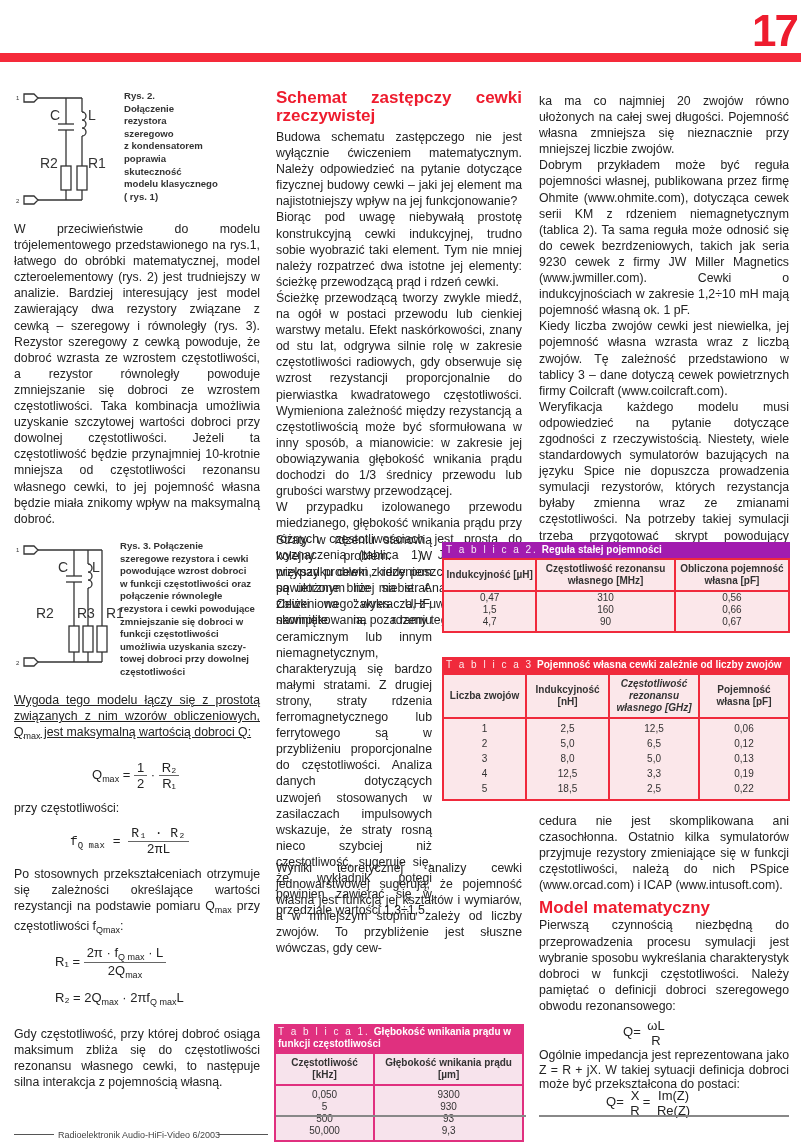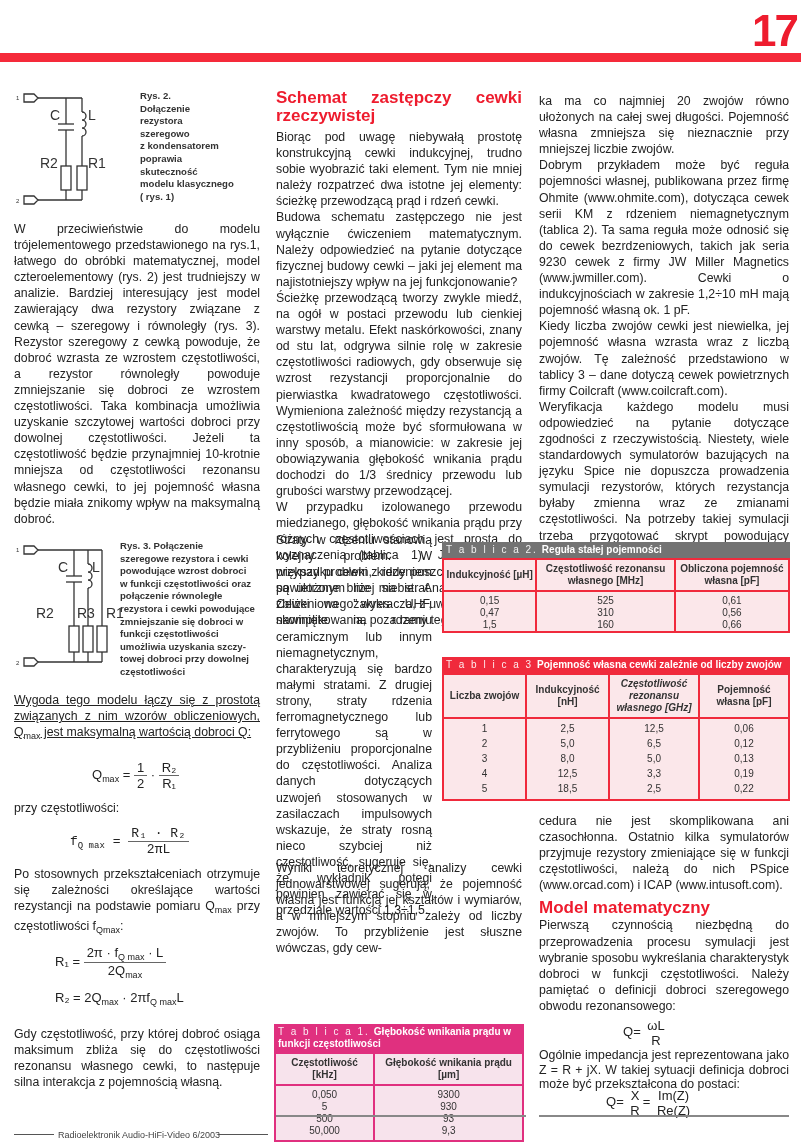--- a/index.html
+++ b/index.html
@@ -19,21 +19,21 @@
   .frac .num{display:block;border-bottom:1px solid #666;padding:0 3px;}
   .frac .den{display:block;padding:0 3px;}
   .sub{font-size:9px;vertical-align:-3px;}
   table{border-collapse:collapse;font-size:10px;}
   .tbl{position:absolute;}
   .tbl .title{color:#fff;font-weight:bold;font-size:10px;padding:2px 4px;line-height:12px;}
   .tbl .title .pre{letter-spacing:2px;font-weight:normal;opacity:.9;margin-right:4px;}
   .tbl table{width:100%;}
   .tbl th{font-weight:bold;color:#333;padding:3px 2px;text-align:center;line-height:12px;}
   .tbl td{text-align:center;line-height:12px;padding:0 2px;color:#333;}
-  .t2 .title{background:#737373;}
+  .t2 .title{background:#a21caf;}
   .t2 table{border:2px solid #f02a3c;background:#fbe7ea;}
   .t2 th,.t2 td{border-left:2px solid #f02a3c;}
   .t2 thead tr{border-bottom:2px solid #f02a3c;}
   .t3 .title{background:#f02a3c;}
   .t3 table{border:2px solid #f02a3c;background:#fbe7ea;}
   .t3 th,.t3 td{border-left:2px solid #f02a3c;}
   .t3 thead tr{border-bottom:2px solid #f02a3c;}
   .t1 .title{background:#e0307f;}
   .t1 table{border:2px solid #e0307f;background:#f7e3ec;}
   .t1 th,.t1 td{border-left:2px solid #e0307f;}
@@ -67,21 +67,21 @@
     <rect x="63" y="78" width="10" height="24"></rect>
     <line x1="68" y1="102" x2="68" y2="112"></line>
   </g>
   <text x="2" y="12" font-size="6" fill="#333">1</text>
   <text x="2" y="115" font-size="6" fill="#333">2</text>
   <text x="36" y="32" font-size="14" fill="#333">C</text>
   <text x="74" y="32" font-size="14" fill="#333">L</text>
   <text x="26" y="80" font-size="14" fill="#333">R2</text>
   <text x="74" y="80" font-size="14" fill="#333">R1</text>
 </svg>
-<div class="caption" style="left:140px;top:90px;width:130px;">
+<div class="caption" style="left:124px;top:90px;width:130px;">
   <div>Rys. 2.</div>
     <div>Dołączenie</div>
     <div>rezystora</div>
     <div>szeregowo</div>
     <div>z kondensatorem</div>
     <div>poprawia</div>
     <div>skuteczność</div>
     <div>modelu klasycznego</div>
     <div>( rys. 1)</div>
 </div>
@@ -167,22 +167,22 @@
 <div class="formula" style="left:55px;top:990px;">
   <span>R₂ = 2Q</span><span class="sub">max</span><span> · 2πf</span><span class="sub">Q max</span><span>L</span>
 </div>
 
 <div class="col c1" style="top:1026px;">
   <p>Gdy częstotliwość, przy której dobroć osiąga maksimum zbliża się do częstotliwości rezonansu własnego cewki, to następuje silna interakcja z pojemnością własną.</p>
 </div>
 
 <div class="col c2" style="top:89px;">
   <h2>Schemat zastępczy cewki rzeczywistej</h2>
+  <p>Budowa schematu zastępczego nie jest wyłącznie ćwiczeniem matematycznym. Należy odpowiedzieć na pytanie dotyczące fizycznej budowy cewki – jaki jej element ma najistotniejszy wpływ na jej funkcjonowanie?</p>
   <p>Biorąc pod uwagę niebywałą prostotę konstrukcyjną cewki indukcyjnej, trudno sobie wyobrazić taki element. Tym nie mniej należy rozpatrzeć dwa istotne jej elementy: ścieżkę przewodzącą prąd i rdzeń cewki.</p>
-  <p>Budowa schematu zastępczego nie jest wyłącznie ćwiczeniem matematycznym. Należy odpowiedzieć na pytanie dotyczące fizycznej budowy cewki – jaki jej element ma najistotniejszy wpływ na jej funkcjonowanie?</p>
   <p>Ścieżkę przewodzącą tworzy zwykle miedź, na ogół w postaci przewodu lub cienkiej warstwy metalu. Efekt naskórkowości, znany od stu lat, odgrywa silnie rolę w  zakresie częstotliwości radiowych, gdy obserwuje się wzrost rezystancji proporcjonalnie do pierwiastka kwadratowego częstotliwości. Wymieniona zależność między rezystancją a częstotliwością może być sformułowana w inny sposób, a mianowicie: w zakresie jej obowiązywania głębokość wnikania prądu dochodzi do 1/3 średnicy przewodu lub grubości warstwy przewodzącej.</p>
   <p style="width:246px;"><span>W przypadku izolowanego przewodu miedzianego, głębokość wnikania prądu przy różnych częstotliwościach jest prosta do wyznaczenia (tablica 1). Jest to dużo większy problem, kiedy poszczególne zwoje są ułożone bliżej siebie. Analiza „zjawiska zbliżeniowego” wykracza, z uwagi na stopień skomplikowania, poza ramy tego artykułu.</span></p>
 </div>
 <div class="col" style="left:276px;top:532px;width:156px;">
   <p>Straty w rdzeniu stanowią kolejny problem. W przypadku cewki z rdzeniem powietrznym nie ma strat. Cewki na zakres UHF, nawinięte na rdzeniu ceramicznym lub innym niemagnetycznym, charakteryzują się bardzo małymi stratami. Z drugiej strony, straty rdzenia ferromagnetycznego lub ferrytowego są w przybliżeniu proporcjonalne do częstotliwości. Analiza danych dotyczących uzwojeń stosowanych w zasilaczach impulsowych wskazuje, że straty rosną nieco szybciej niż częstotliwość, sugeruje się, że wykładnik potęgi powinien zawierać się w przedziale wartości 1,3÷1,5.</p>
 </div>
 <div class="col c2" style="top:860px;">
   <p>Wyniki teoretycznej analizy cewki jednowarstwowej sugerują, że pojemność własna jest funkcją jej kształtów i wymiarów, a w mniejszym stopniu zależy od liczby zwojów. To przybliżenie jest słuszne wówczas, gdy cew-</p>
 </div>
 
@@ -229,33 +229,33 @@
   <table>
     <thead>
         <tr>
           <th style="width:27%;border-left:none;">Indukcyjność [µH]</th>
           <th style="width:40%;">Częstotliwość rezonansu własnego [MHz]</th>
           <th>Obliczona pojemność własna [pF]</th>
         </tr>
       </thead>
     <tbody>
       <tr>
-          <td style="border-left:none;padding-top:3px;">0,15</td>
-          <td style="padding-top:3px;">525</td>
-          <td style="padding-top:3px;">0,61</td>
-        </tr>
-      <tr>
           <td style="border-left:none;">0,47</td>
           <td>310</td>
           <td>0,56</td>
         </tr>
       <tr>
           <td style="border-left:none;">1,5</td>
           <td>160</td>
           <td>0,66</td>
+        </tr>
+      <tr>
+          <td style="border-left:none;padding-bottom:3px;">4,7</td>
+          <td style="padding-bottom:3px;">90</td>
+          <td style="padding-bottom:3px;">0,67</td>
         </tr>
     </tbody>
   </table>
 </div>
 
 <div class="tbl t3" style="left:442px;top:657px;width:348px;">
   <div class="title"><span class="pre">T a b l i c a 3</span><span>Pojemność własna cewki zależnie od liczby zwojów</span></div>
   <table>
     <thead>
         <tr>

